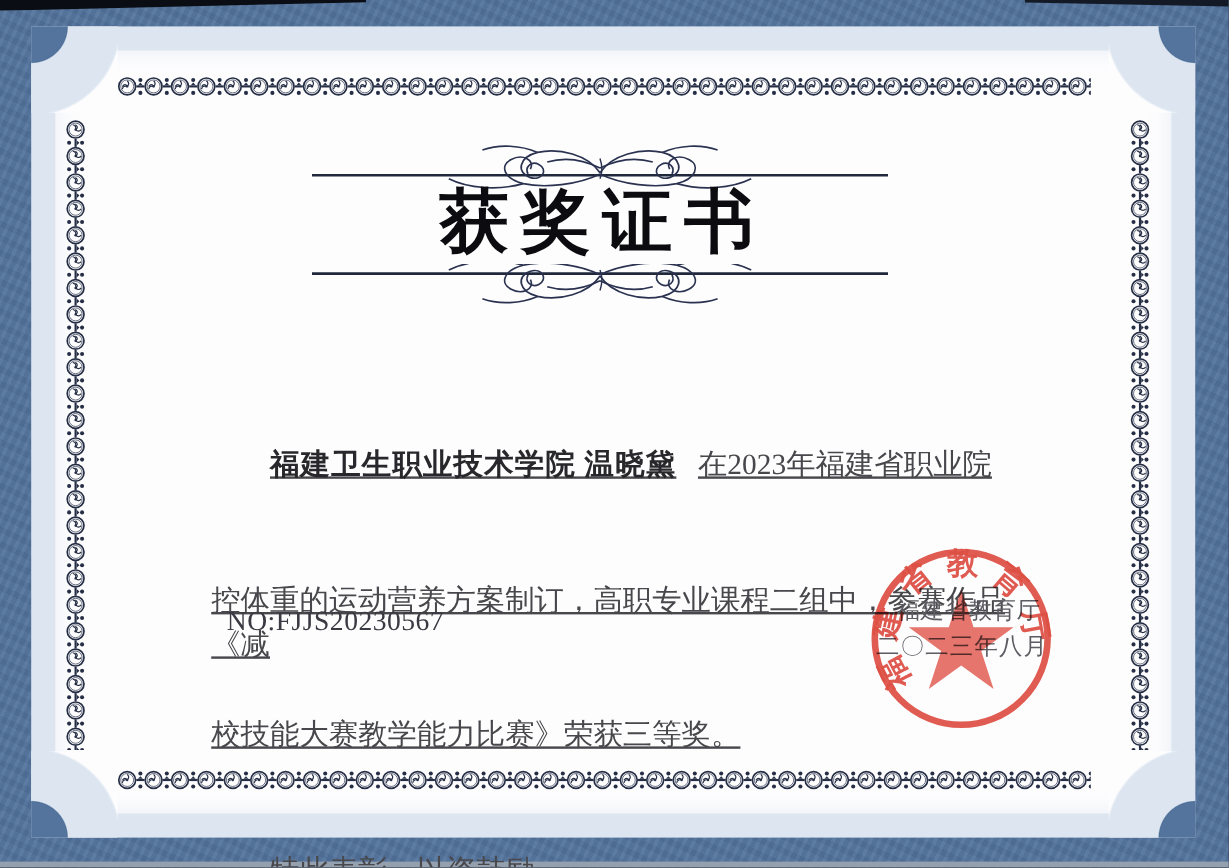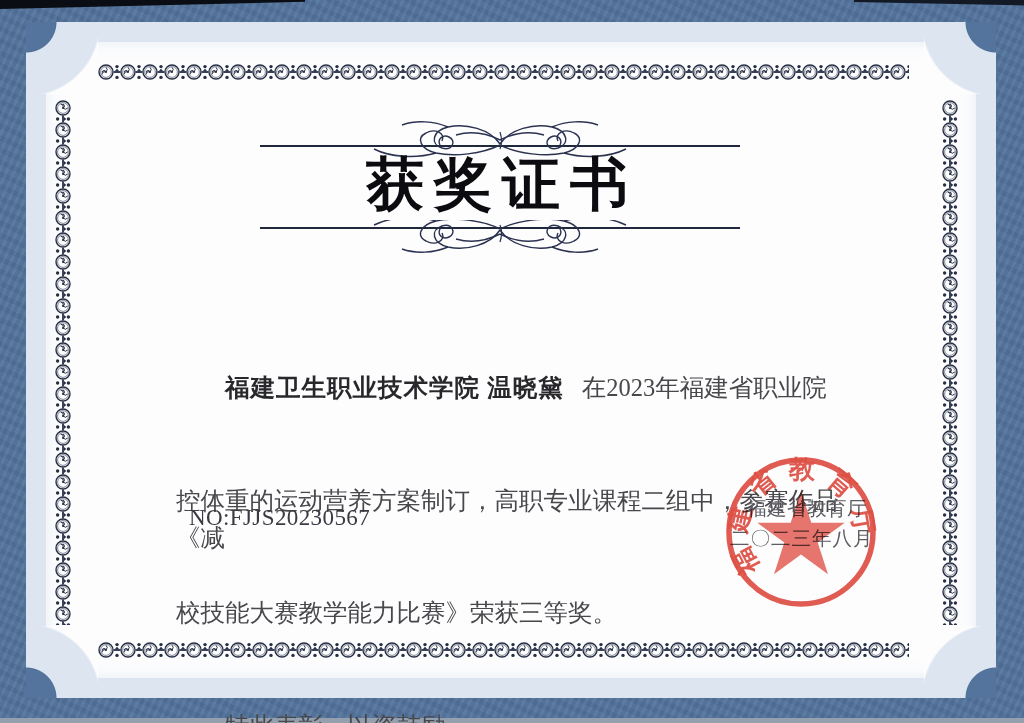--- a/index.html
+++ b/index.html
@@ -40,21 +40,21 @@
     position:absolute;left:252px;top:146px;width:500px;text-align:center;
     font-size:58px;font-weight:900;letter-spacing:10px;color:#0b0b10;
     font-family:"Liberation Sans",sans-serif;
   }
   
   .body-text{
     position:absolute;left:176px;top:294px;width:700px;
     font-family:"Liberation Serif",serif;font-size:24.5px;line-height:37.5px;color:#48484c;
     white-space:pre-wrap;
   }
-  .body-line{height:37.5px;}
+  .body-line{height:37.5px;text-decoration:underline;}
   .body-line .indent{display:inline-block;width:49px;}
   .body-line b{font-weight:700;color:#28282c;letter-spacing:1px;}
   .body-line .gap{display:inline-block;width:18px;}
   .final-line{margin-top:0.5px;}
   
   .serial{
     position:absolute;left:189px;top:505px;
     font-family:"Liberation Serif",serif;font-size:23px;color:#3a3a42;letter-spacing:0.4px;
   }
   

